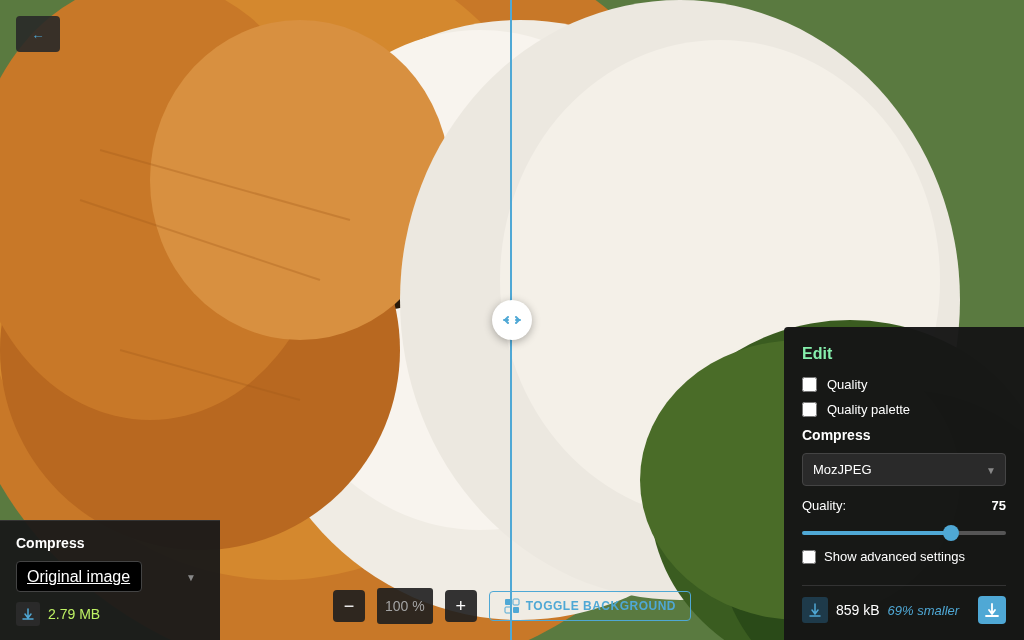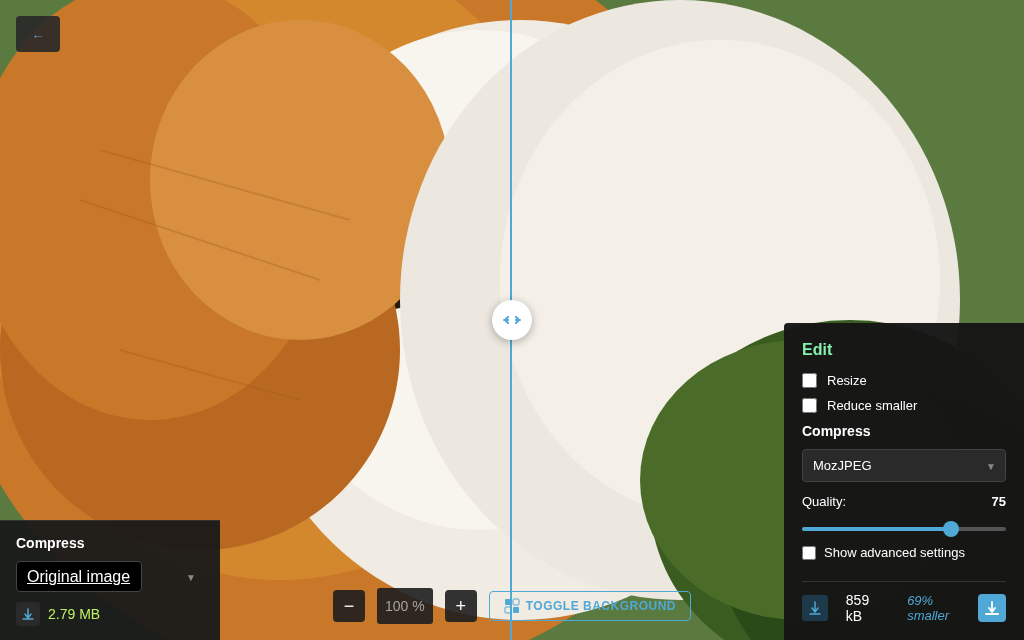--- a/index.html
+++ b/index.html
@@ -337,21 +337,21 @@
       align-items: center;
       justify-content: space-between;
       margin-top: 2px;
       padding-top: 10px;
       border-top: 1px solid #333;
     }
 
     .file-info-left {
       display: flex;
       align-items: center;
-      gap: 18px;
+      gap: 8px;
       color: white;
       font-size: 14px;
     }
 
     .file-icon-btn {
       width: 26px;
       height: 26px;
       background: #1e3a4a;
       border-radius: 3px;
       display: flex;
@@ -508,26 +508,26 @@
     </svg>
     <span>TOGGLE BACKGROUND</span>
   </button>
 </div>
 
 <div class="right-panel">
   <div class="right-panel-title">Edit</div>
 
   <div class="checkbox-row">
     <input type="checkbox" id="resize-cb" style="">
-    <label for="resize-cb">Resize</label>
+    <label for="resize-cb">Quality</label>
   </div>
 
   <div class="checkbox-row">
     <input type="checkbox" id="palette-cb" style="">
-    <label for="palette-cb">Reduce smaller</label>
+    <label for="palette-cb">Quality palette</label>
   </div>
 
   <div class="section-label">Compress</div>
 
   <div class="compress-select-wrapper">
     <select class="compress-select">
       <option>MozJPEG</option>
       <option>WebP</option>
       <option>AVIF</option>
       <option>OxiPNG</option>

